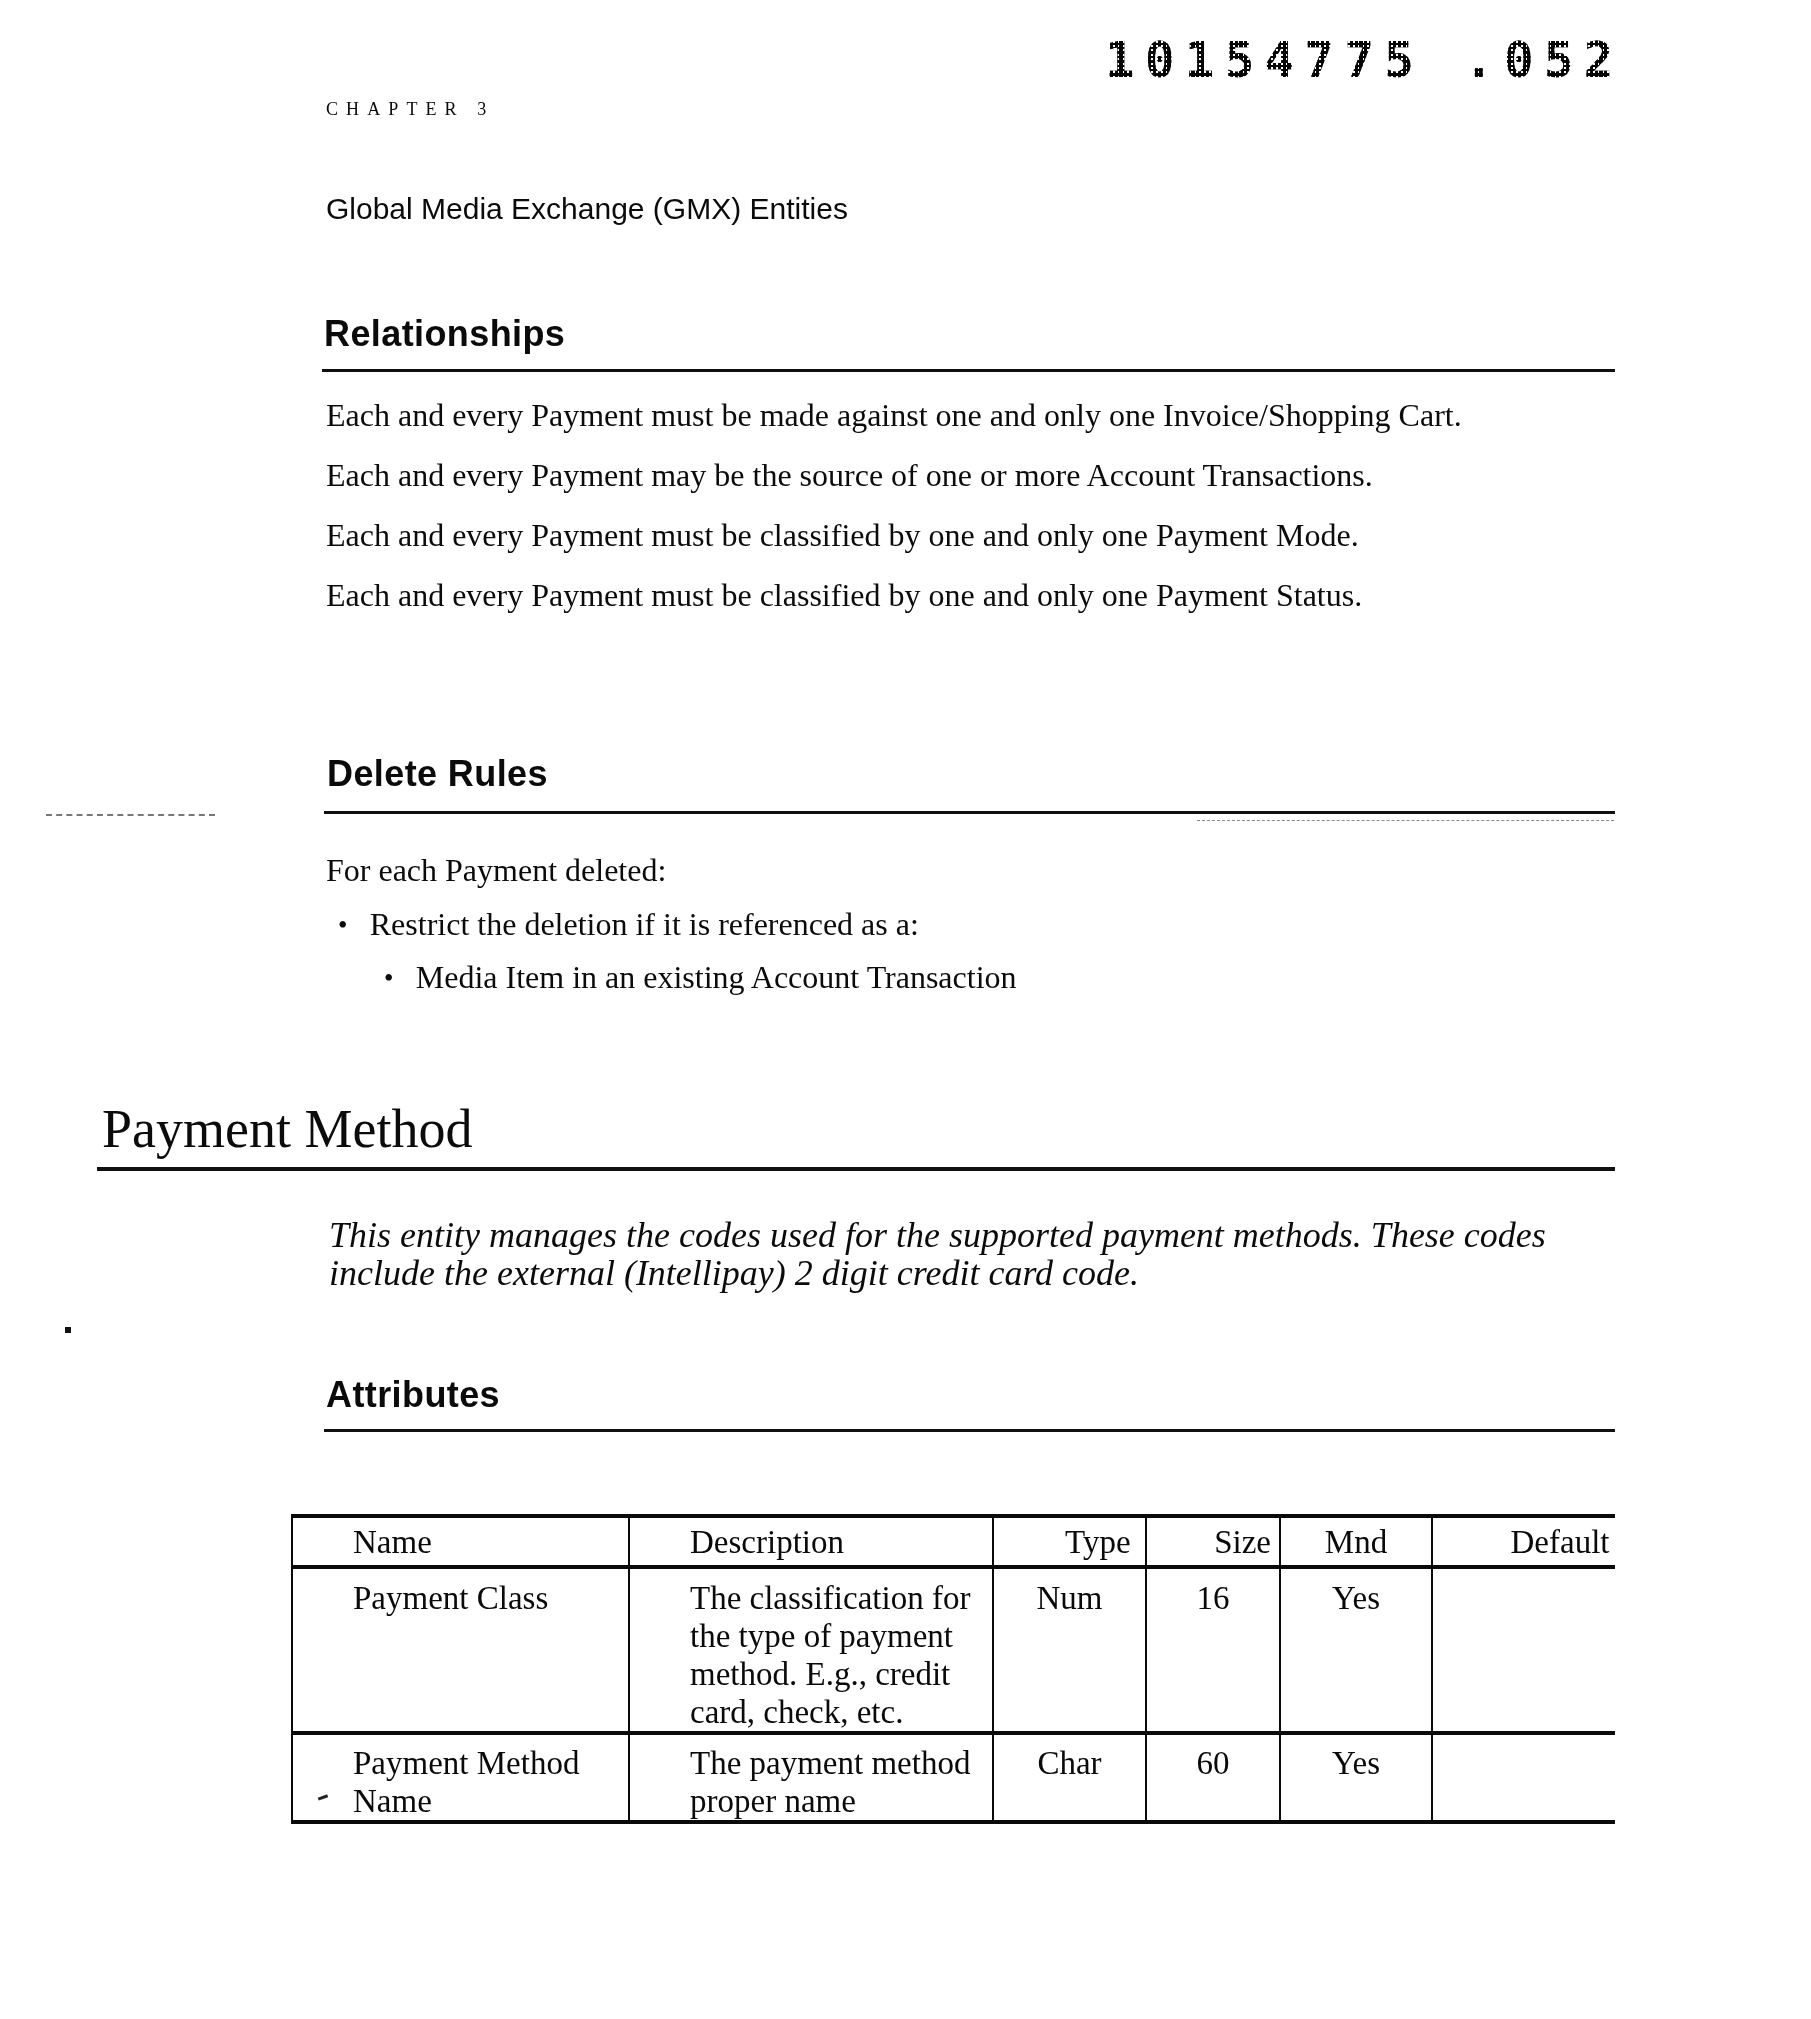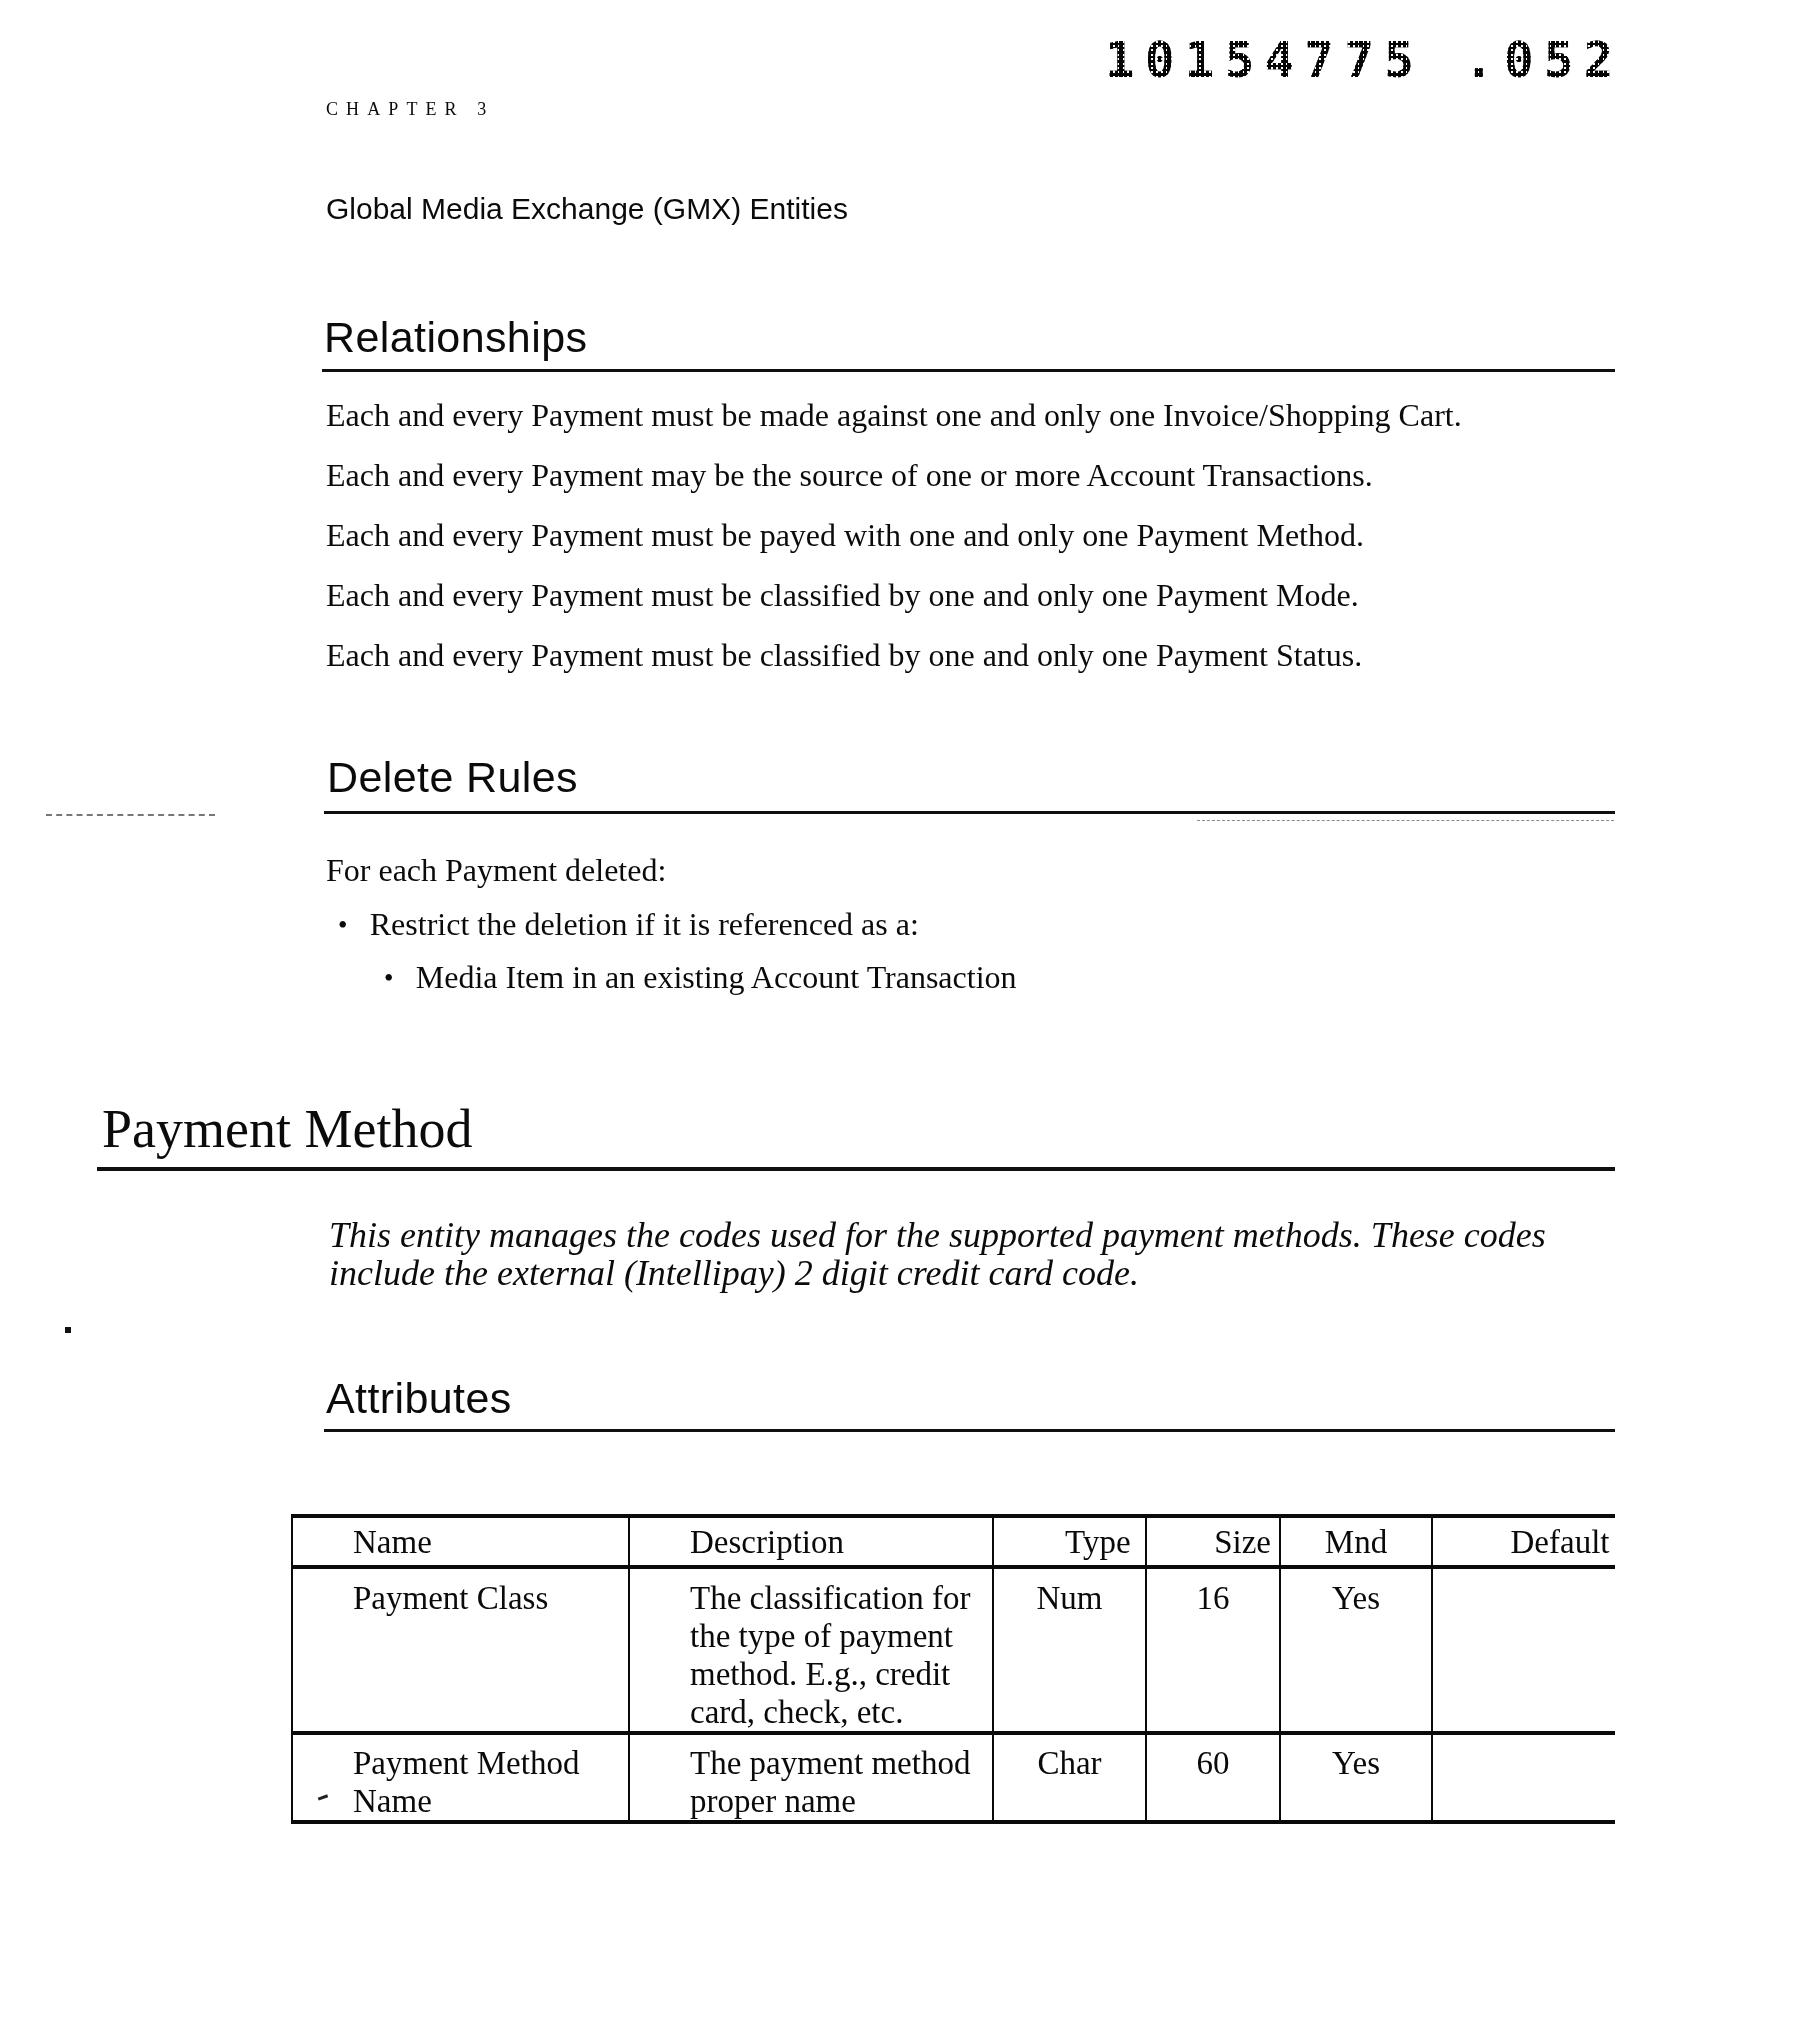--- a/index.html
+++ b/index.html
@@ -50,22 +50,22 @@
     top: 192px;
     left: 326px;
     font-family: "Liberation Sans", sans-serif;
     font-size: 30px;
     white-space: nowrap;
   }
 
   .h2 {
     position: absolute;
     font-family: "Liberation Sans", sans-serif;
-    font-size: 43px;
-    font-weight: 400;
+    font-size: 36px;
+    font-weight: 700;
     letter-spacing: 0.4px;
     white-space: nowrap;
   }
   .h1 {
     position: absolute;
     font-family: "Liberation Serif", serif;
     font-size: 54px;
     font-weight: 400;
     white-space: nowrap;
   }
@@ -180,21 +180,20 @@
 
   <div class="chapter-label">CHAPTER 3</div>
   <div class="doc-title">Global Media Exchange (GMX) Entities</div>
 
   <div class="h2" style="top:313px; left:324px;">Relationships</div>
   <div class="rule" style="top:369px; left:322px; width:1352px;"></div>
 
   <div class="rel-paragraphs serif-line">
     <p>Each and every Payment must be made against one and only one Invoice/Shopping Cart.</p>
     <p>Each and every Payment may be the source of one or more Account Transactions.</p>
-    <p>Each and every Payment must be payed with one and only one Payment Method.</p>
     <p>Each and every Payment must be classified by one and only one Payment Mode.</p>
     <p>Each and every Payment must be classified by one and only one Payment Status.</p>
   </div>
 
   <div class="h2" style="top:753px; left:327px;">Delete Rules</div>
   <div class="rule" style="top:811px; left:324px; width:1352px;"></div>
   <div class="artifact dash-artifact-left"></div>
   <div class="artifact dash-artifact-right"></div>
 
   <div class="dr-intro serif-line">For each Payment deleted:</div>

